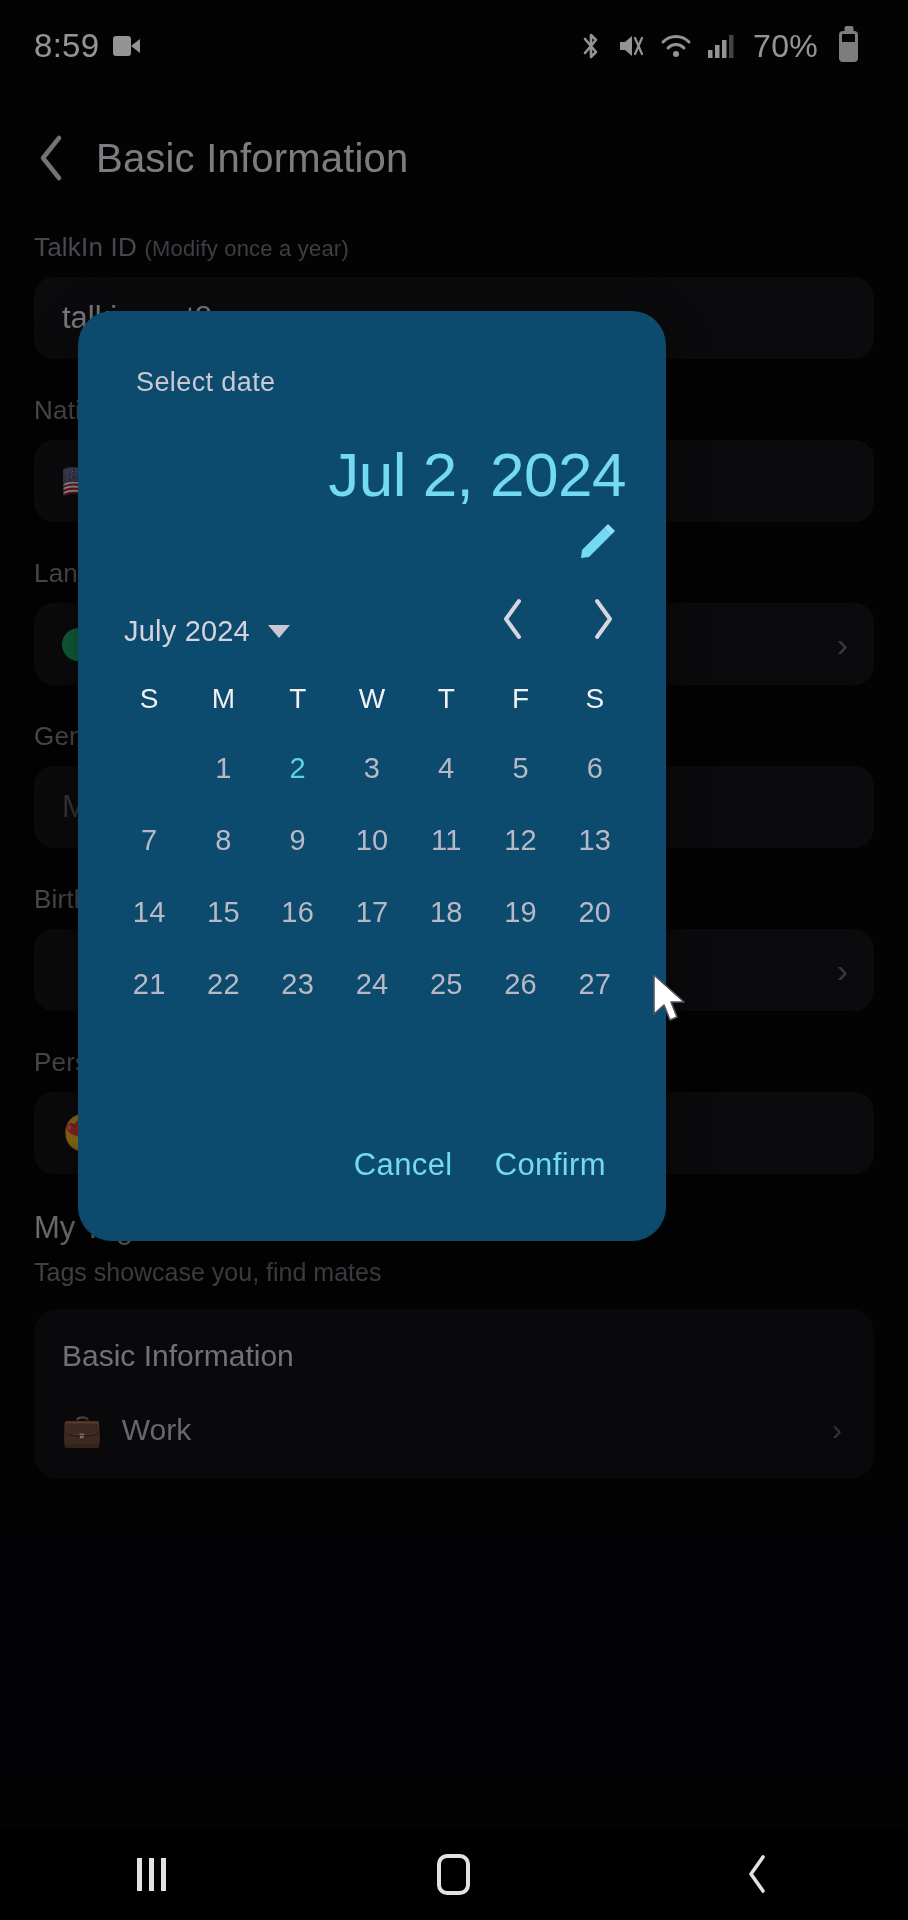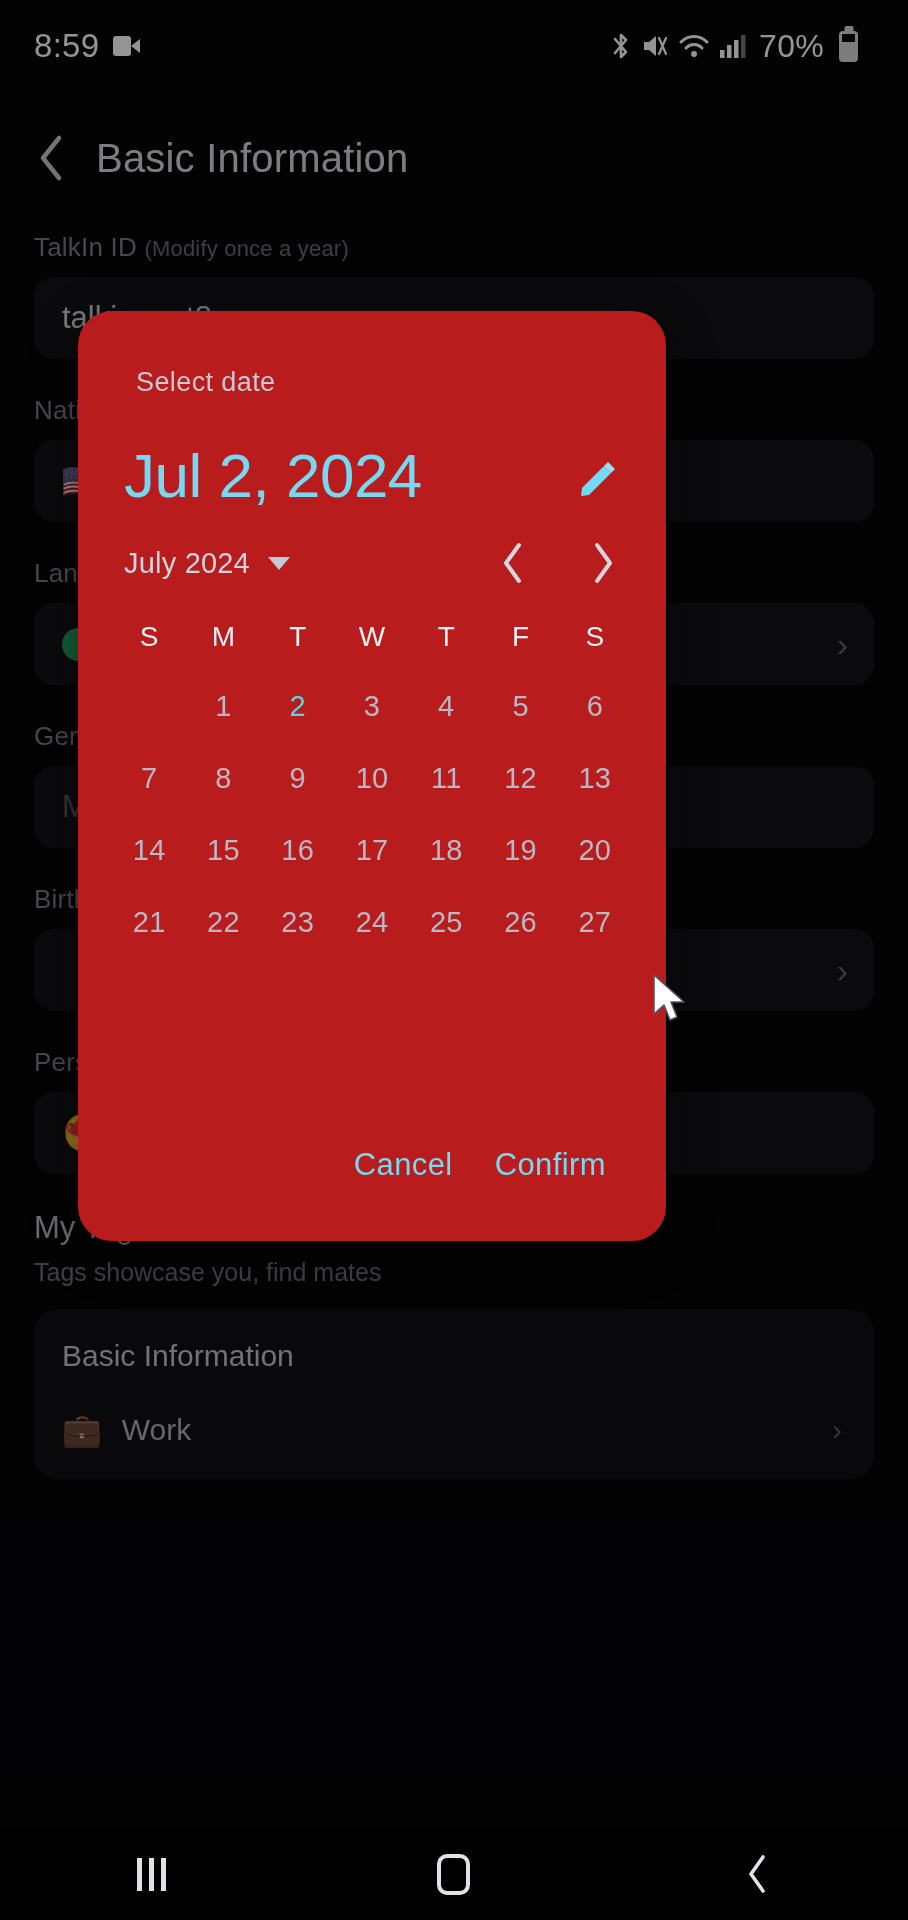--- a/index.html
+++ b/index.html
@@ -62,21 +62,21 @@
     position: absolute;
     right: 0; top: 3px;
     width: 0; height: 0;
     border-top: 7px solid transparent;
     border-bottom: 7px solid transparent;
     border-right: 9px solid #fff;
   }
   .status-right {
     display: flex;
     align-items: center;
-    gap: 9px;
+    gap: 15px;
   }
   .st-ico {
     display: inline-flex;
     align-items: center;
     justify-content: center;
   }
   .batt-pct {
     font-size: 32px;
     color: #fff;
     margin-left: 4px;
@@ -249,59 +249,60 @@
     z-index: 10;
   }
 
   
   .date-dialog {
     position: absolute;
     left: 78px;
     top: 311px;
     width: 588px;
     height: 930px;
-    background: #b91c1c;
+    background: #0c4a6e;
     border-radius: 34px;
     z-index: 20;
     box-shadow: 0 12px 48px rgba(0,0,0,0.45);
     display: flex;
     flex-direction: column;
     padding: 0;
   }
 
   .dlg-supporting {
     font-size: 27px;
     color: #c9c9d4;
     padding: 56px 0 0 58px;
     letter-spacing: 0.4px;
   }
 
   .dlg-headline-row {
     display: flex;
-    align-items: center;
+    align-items: flex-end;
     justify-content: space-between;
     padding: 46px 40px 0 46px;
+    flex-direction: column;
   }
   .dlg-headline {
     font-size: 62px;
     color: #74d9f2;
     font-weight: 400;
     letter-spacing: -0.5px;
     line-height: 1;
   }
   .edit-btn {
     width: 58px; height: 58px;
     display: flex; align-items: center; justify-content: center;
     margin-top: 6px;
   }
 
   
   .month-nav {
     display: flex;
-    align-items: center;
+    align-items: flex-end;
     padding: 32px 34px 0 46px;
     height: 78px;
   }
   .month-select {
     display: flex;
     align-items: center;
     gap: 18px;
     cursor: pointer;
   }
   .month-label {

